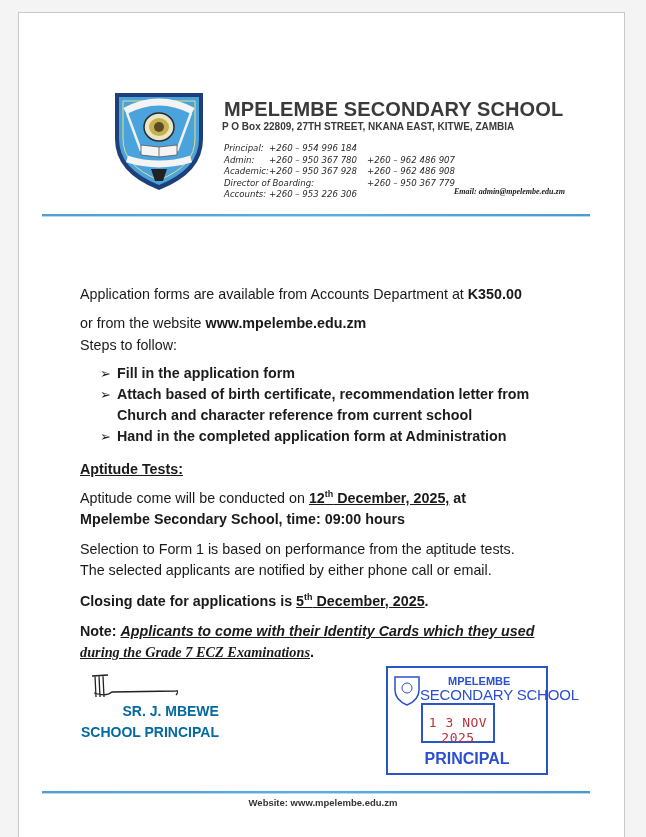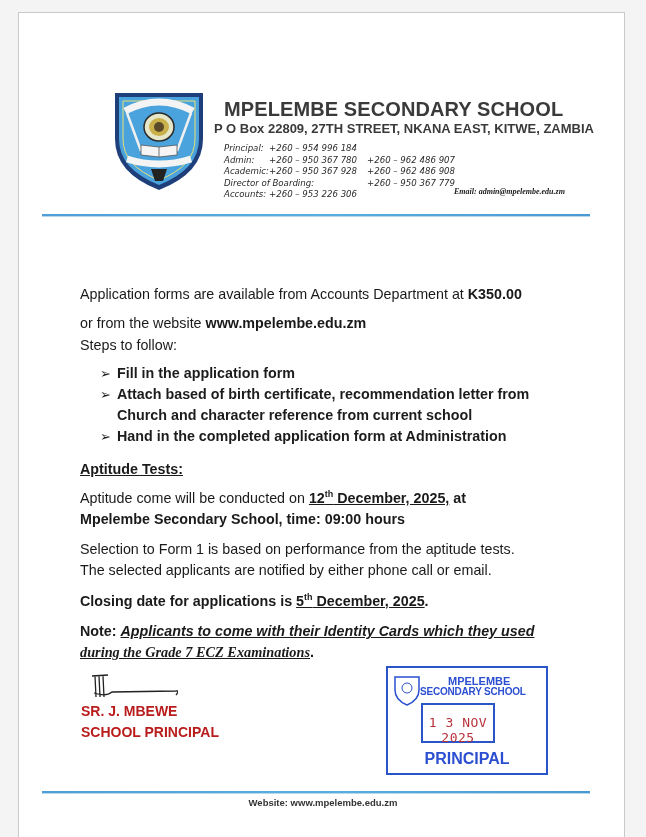--- a/index.html
+++ b/index.html
@@ -11,21 +11,21 @@
   .page {
     position: absolute; left: 18px; top: 12px; width: 607px; height: 840px;
     background: #ffffff; border: 1px solid #c9c9c9; box-sizing: border-box;
   }
   .crest { position: absolute; left: 111px; top: 89px; width: 96px; height: 104px; }
   .school-name {
     position: absolute; left: 224px; top: 98px; font-size: 20px; font-weight: bold;
     color: #3a3a3a; letter-spacing: 0.1px; white-space: nowrap;
   }
   .school-address {
-    position: absolute; left: 214px; top: 121px; font-size: 13px; font-weight: bold;
+    position: absolute; left: 222px; top: 121px; font-size: 10px; font-weight: bold;
     color: #3a3a3a; white-space: nowrap;
   }
   .contacts {
     position: absolute; left: 224px; top: 143px; font-size: 8.6px; font-style: italic;
     color: #2a2a2a; line-height: 11.5px; font-family: "DejaVu Sans", sans-serif;
   }
   .contact-row { position: relative; height: 11.5px; white-space: nowrap; }
   .contact-row span { position: absolute; top: 0; }
   .c-label { left: 0; }
   .c-num1 { left: 45px; }
@@ -39,28 +39,28 @@
     background: linear-gradient(90deg, #4f9fd6, #5aaee0, #4a9ad2); border-bottom: 1px solid #b8d8ee;
   }
   .body-text { position: absolute; left: 80px; font-size: 14.3px; color: #1a1a1a; white-space: nowrap; line-height: 21px; }
   .body-text b { font-weight: bold; }
   .bullets { position: absolute; left: 100px; top: 363px; font-size: 14.3px; font-weight: bold; line-height: 21px; }
   .bullet { position: relative; padding-left: 17px; white-space: nowrap; }
   .bullet .arrow { position: absolute; left: 0; top: 0; font-weight: normal; font-size: 13px; }
   .u { text-decoration: underline; }
   sup { font-size: 9px; line-height: 0; }
   .signature { position: absolute; left: 88px; top: 673px; width: 90px; height: 30px; }
-  .sign-name { position: absolute; left: 81px; top: 701px; font-size: 14px; font-weight: bold; line-height: 21px; white-space: nowrap; color: #b91c1c; }
+  .sign-name { position: absolute; left: 81px; top: 701px; font-size: 14px; font-weight: bold; line-height: 21px; white-space: nowrap; color: #0369a1; text-align: right; }
   .stamp {
     position: absolute; left: 386px; top: 666px; width: 162px; height: 109px;
     border: 2px solid #2a55c8; box-sizing: border-box;
   }
   .stamp-crest { position: absolute; left: 6px; top: 8px; width: 26px; height: 30px; }
   .stamp-l1 { position: absolute; left: 60px; top: 7px; font-size: 11px; font-weight: bold; color: #2b4fd0; }
-  .stamp-l2 { position: absolute; left: 32px; top: 18px; font-size: 10px; font-weight: bold; color: #2b4fd0; white-space: nowrap; letter-spacing: -0.2px; }
+  .stamp-l2 { position: absolute; left: 32px; top: 18px; font-size: 15px; font-weight: normal; color: #2b4fd0; white-space: nowrap; letter-spacing: -0.2px; }
   .stamp-datebox {
     position: absolute; left: 33px; top: 35px; width: 74px; height: 40px;
     border: 2px solid #2a55c8; box-sizing: border-box;
   }
   .stamp-date { position: absolute; left: 0; right: 0; top: 10px; text-align: center; font-size: 13px; color: #b8323c; font-family: "DejaVu Sans Mono", monospace; letter-spacing: 0.5px; }
   .stamp-role { position: absolute; left: 0; right: 0; top: 82px; text-align: center; font-size: 16px; font-weight: bold; color: #2b4fd0; }
   .footer { position: absolute; left: 0; width: 646px; top: 797px; text-align: center; font-size: 9.5px; font-weight: bold; color: #333; }
 </style>
 </head>
 <body>

